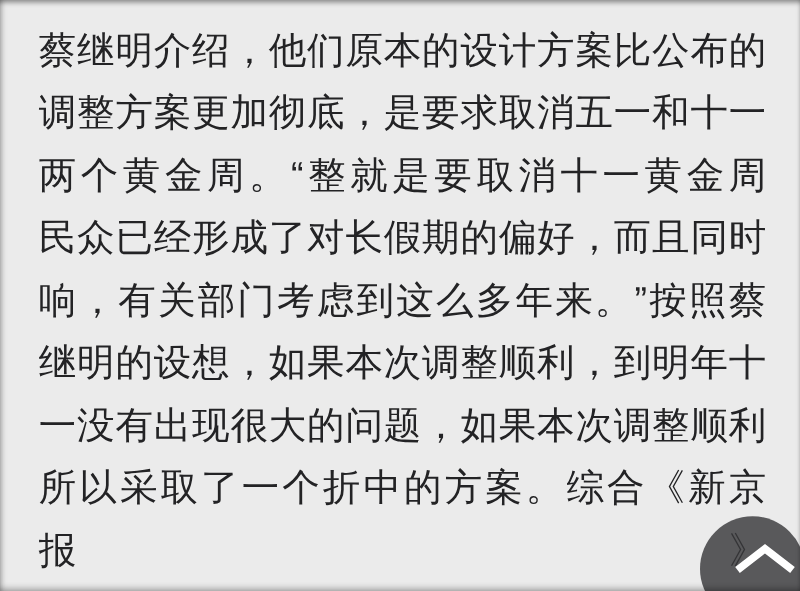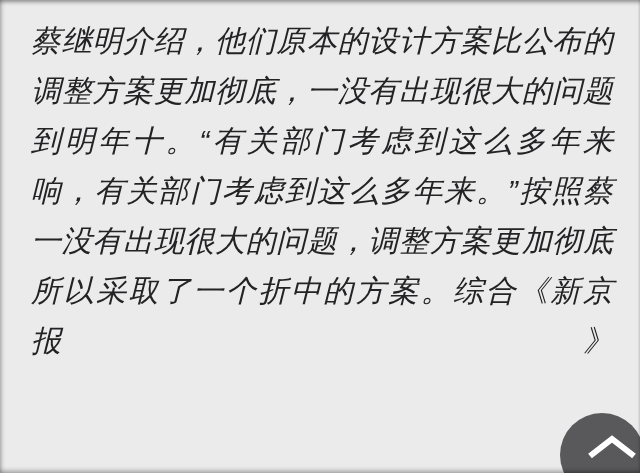--- a/index.html
+++ b/index.html
@@ -16,21 +16,20 @@
     overflow: hidden;
     position: relative;
     font-family: "Liberation Sans", sans-serif;
   }
   .article {
     position: absolute;
     left: 31px;
     top: 16px;
     width: 582px;
     z-index: 1;
-    font-style: italic;
   }
   .line {
     font-size: 30px;
     line-height: 50px;
     height: 50px;
     color: var(--text);
     text-align: justify;
     text-align-last: justify;
     letter-spacing: 0;
   }
@@ -63,24 +62,26 @@
       inset 0 -4px 5px -2px rgba(0,0,0,0.32),
       inset 4px 0 4px -2px rgba(0,0,0,0.18),
       inset -2px 0 3px -2px rgba(0,0,0,0.08);
   }
 </style>
 </head>
 <body>
 
 <div class="article">
     <div class="line">蔡继明介绍，他们原本的设计方案比公布的</div>
-    <div class="line">调整方案更加彻底，一没有出现很大的问题</div>
-    <div class="line">到明年十。“有关部门考虑到这么多年来</div>
+    <div class="line">调整方案更加彻底，是要求取消五一和十一</div>
+    <div class="line">两个黄金周。“整就是要取消十一黄金周</div>
+    <div class="line">民众已经形成了对长假期的偏好，而且同时</div>
     <div class="line">响，有关部门考虑到这么多年来。”按照蔡</div>
-    <div class="line">一没有出现很大的问题，调整方案更加彻底</div>
+    <div class="line">继明的设想，如果本次调整顺利，到明年十</div>
+    <div class="line">一没有出现很大的问题，如果本次调整顺利</div>
     <div class="line">所以采取了一个折中的方案。综合《新京报》</div>
   </div>
 
 <button class="floating-button" aria-label="collapse">
   <svg viewBox="0 0 84 84" xmlns="http://www.w3.org/2000/svg">
     <polyline points="30,43 52,26 74,43" fill="none" stroke="#ffffff" stroke-width="6" stroke-linejoin="miter" stroke-linecap="butt"></polyline>
   </svg>
 </button>
 
 <div class="vignette"></div>

